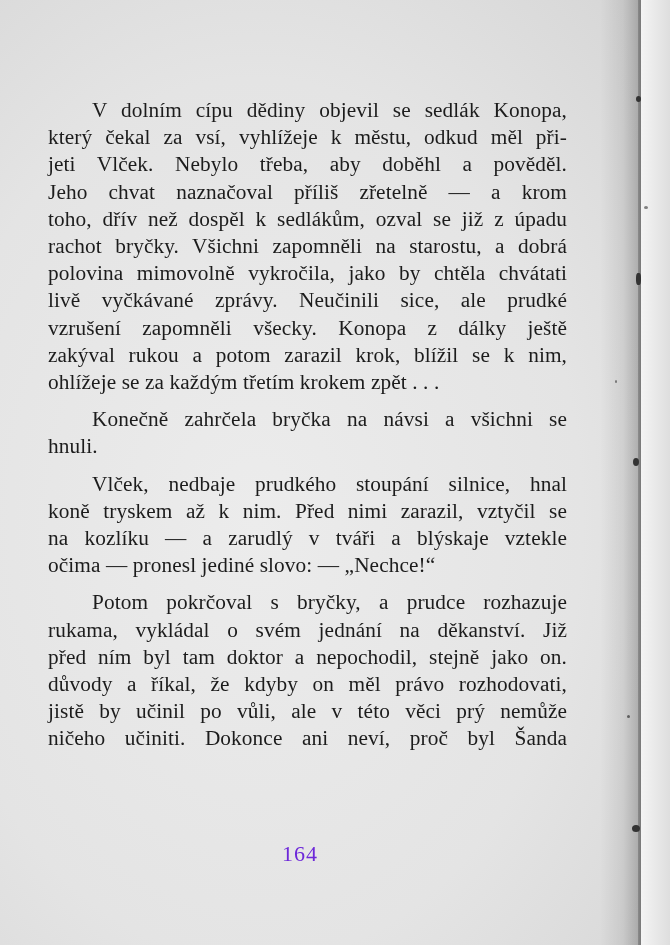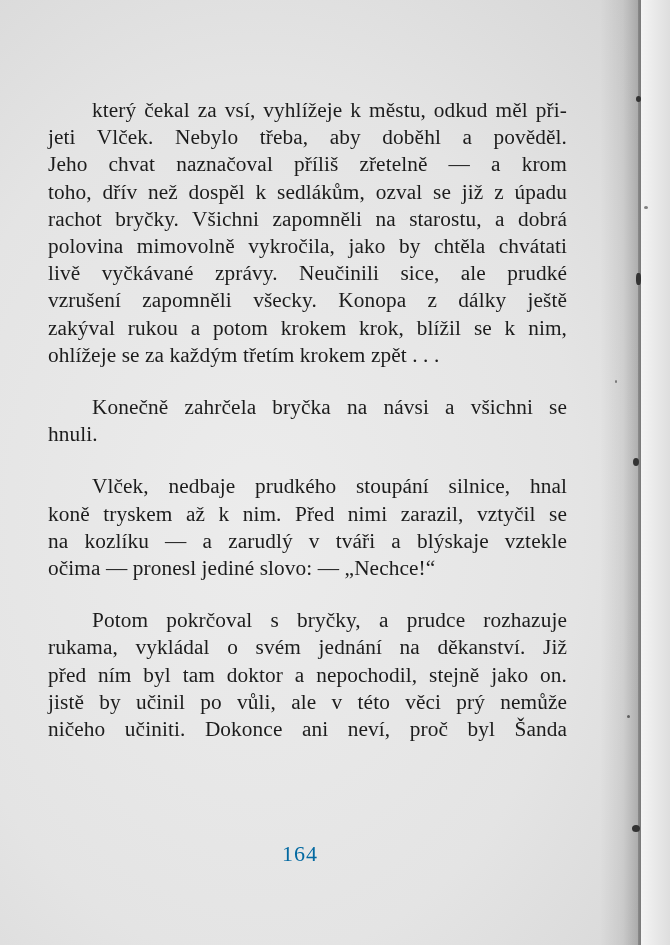--- a/index.html
+++ b/index.html
@@ -58,41 +58,41 @@
     line-height: 27.2px;
     text-align: justify;
     letter-spacing: 0.1px;
   }
   .para {
     margin: 0;
     text-indent: 44px;
     text-align: justify;
   }
   .para + .para {
-    margin-top: 25px;
+    margin-top: 10px;
   }
   .line {
     display: block;
     text-align: justify;
     text-align-last: justify;
     white-space: nowrap;
   }
   .line.last {
     text-align-last: left;
   }
   .para .line:first-child {
     padding-left: 44px;
   }
   .para { text-indent: 0; }
   .page-number {
     position: absolute;
     left: 282px;
     top: 841px;
     font-size: 22px;
-    color: #0369a1;
+    color: #6d28d9;
     letter-spacing: 1px;
   }
   .speck {
     position: absolute;
     background: #333;
     border-radius: 50%;
   }
 </style>
 </head>
 <body>
@@ -105,43 +105,45 @@
 <div class="speck" style="left:636px;top:96px;width:5px;height:6px;"></div>
 <div class="speck" style="left:644px;top:206px;width:4px;height:3px;opacity:.6"></div>
 <div class="speck" style="left:636px;top:273px;width:5px;height:12px;border-radius:40%"></div>
 <div class="speck" style="left:633px;top:458px;width:6px;height:8px;"></div>
 <div class="speck" style="left:632px;top:825px;width:8px;height:7px;"></div>
 <div class="speck" style="left:615px;top:380px;width:2px;height:3px;opacity:.6"></div>
 <div class="speck" style="left:627px;top:715px;width:3px;height:3px;opacity:.7"></div>
 
 <div class="text-block">
   <p class="para">
+    <span class="line">V dolním cípu dědiny objevil se sedlák Konopa,</span>
     <span class="line">který čekal za vsí, vyhlížeje k městu, odkud měl při-</span>
     <span class="line">jeti Vlček. Nebylo třeba, aby doběhl a pověděl.</span>
     <span class="line">Jeho chvat naznačoval příliš zřetelně — a krom</span>
     <span class="line">toho, dřív než dospěl k sedlákům, ozval se již z úpadu</span>
     <span class="line">rachot bryčky. Všichni zapomněli na starostu, a dobrá</span>
     <span class="line">polovina mimovolně vykročila, jako by chtěla chvátati</span>
     <span class="line">livě vyčkávané zprávy. Neučinili sice, ale prudké</span>
     <span class="line">vzrušení zapomněli všecky. Konopa z dálky ještě</span>
-    <span class="line">zakýval rukou a potom krokem krok, blížil se k nim,</span>
+    <span class="line">zakýval rukou a potom zarazil krok, blížil se k nim,</span>
     <span class="line last">ohlížeje se za každým třetím krokem zpět . . .</span>
   </p>
   <p class="para">
     <span class="line">Konečně zahrčela bryčka na návsi a všichni se</span>
     <span class="line last">hnuli.</span>
   </p>
   <p class="para">
     <span class="line">Vlček, nedbaje prudkého stoupání silnice, hnal</span>
     <span class="line">koně tryskem až k nim. Před nimi zarazil, vztyčil se</span>
     <span class="line">na kozlíku — a zarudlý v tváři a blýskaje vztekle</span>
     <span class="line last">očima — pronesl jediné slovo: — „Nechce!“</span>
   </p>
   <p class="para">
     <span class="line">Potom pokrčoval s bryčky, a prudce rozhazuje</span>
     <span class="line">rukama, vykládal o svém jednání na děkanství. Již</span>
     <span class="line">před ním byl tam doktor a nepochodil, stejně jako on.</span>
+    <span class="line">důvody a říkal, že kdyby on měl právo rozhodovati,</span>
     <span class="line">jistě by učinil po vůli, ale v této věci prý nemůže</span>
     <span class="line">ničeho učiniti. Dokonce ani neví, proč byl Šanda</span>
   </p>
 </div>
 
 <div class="page-number">164</div>
 
 </body></html>

